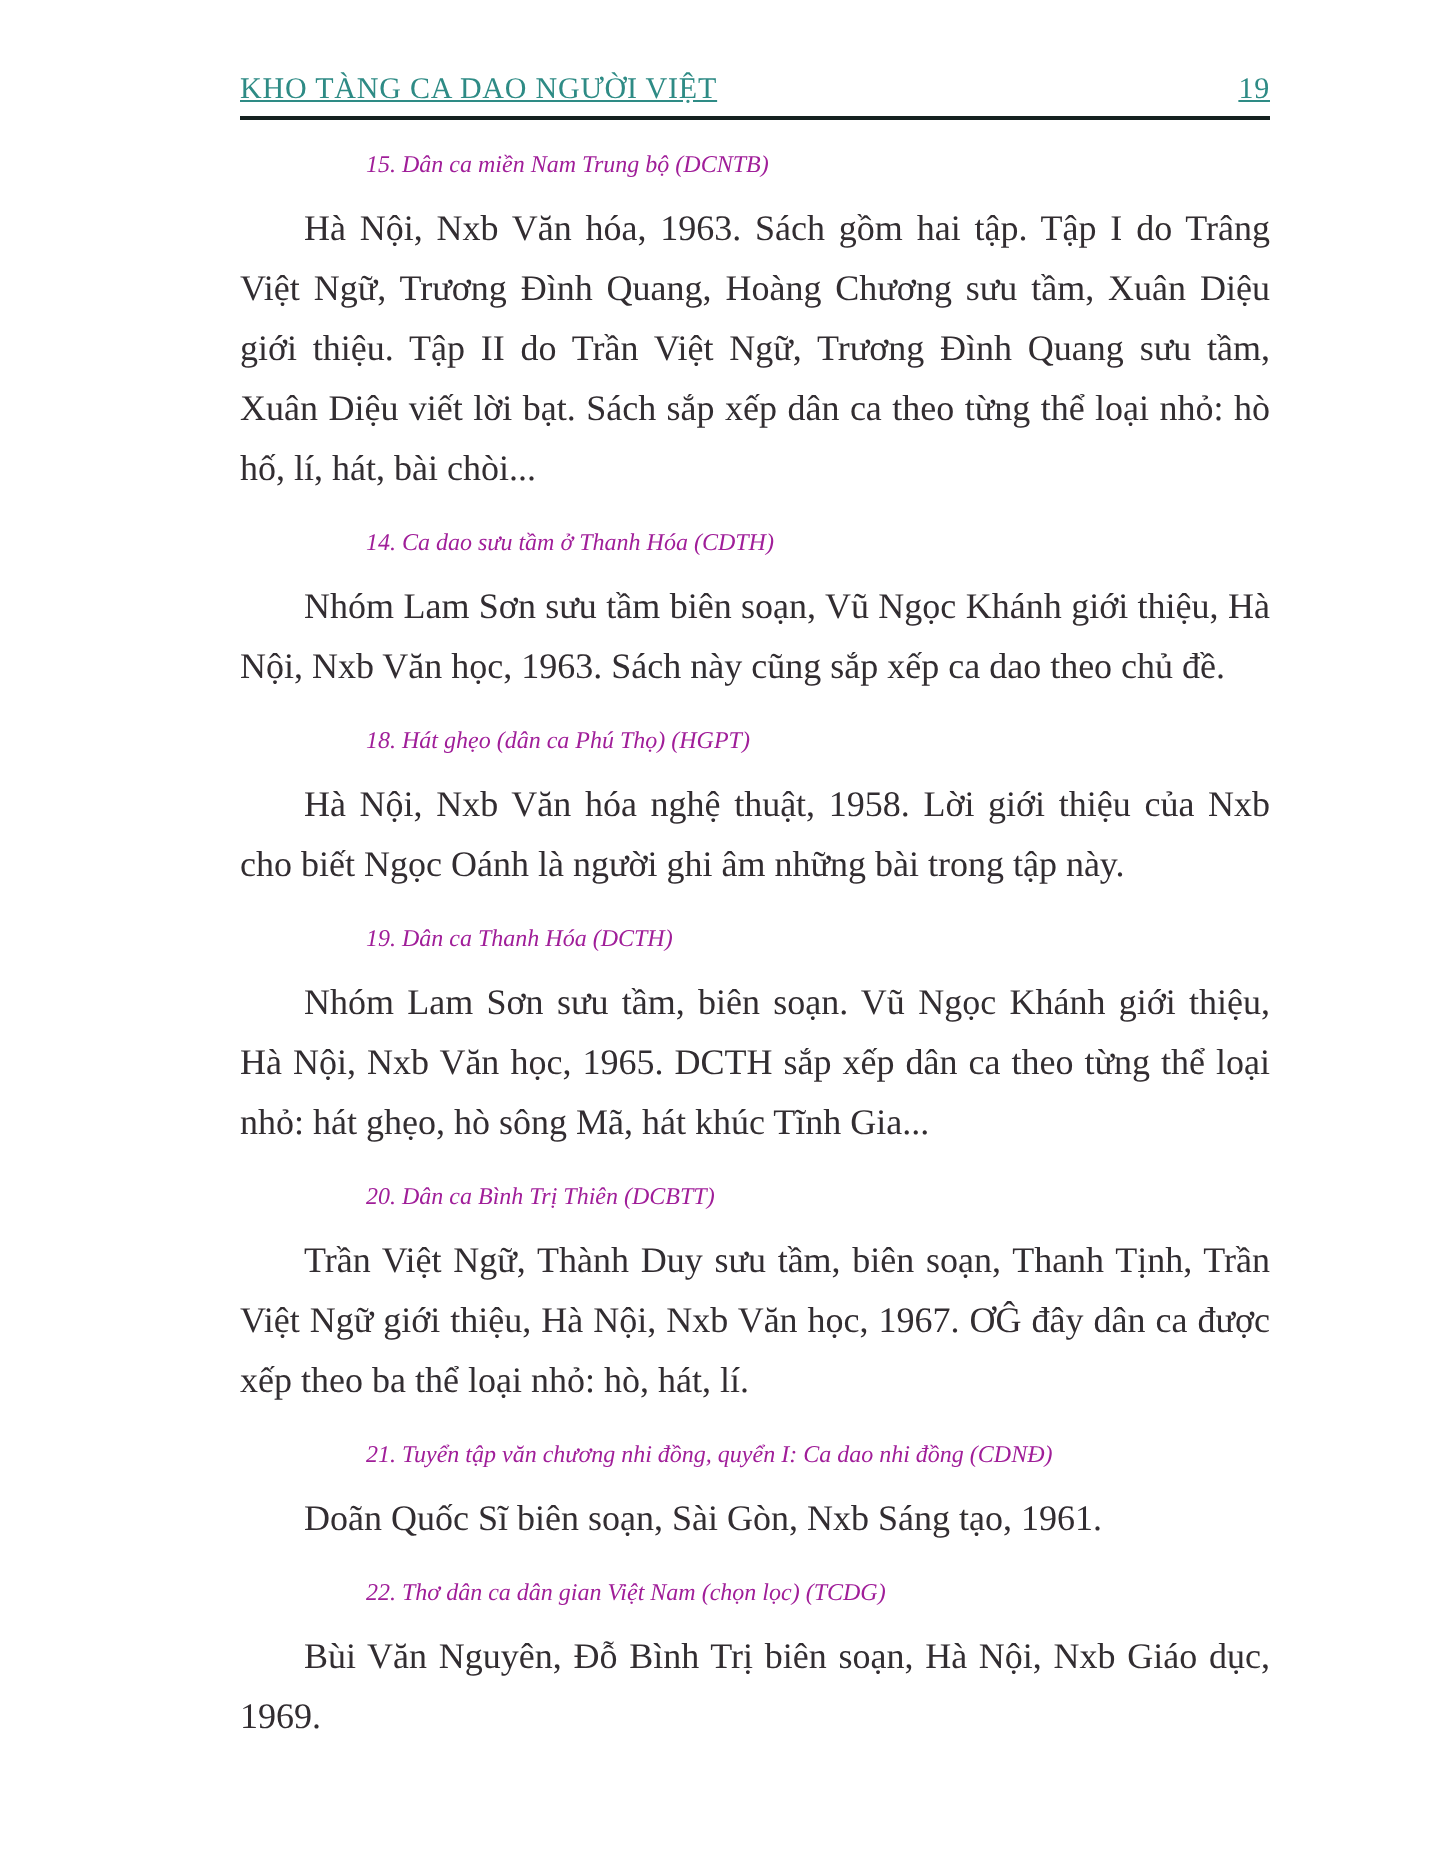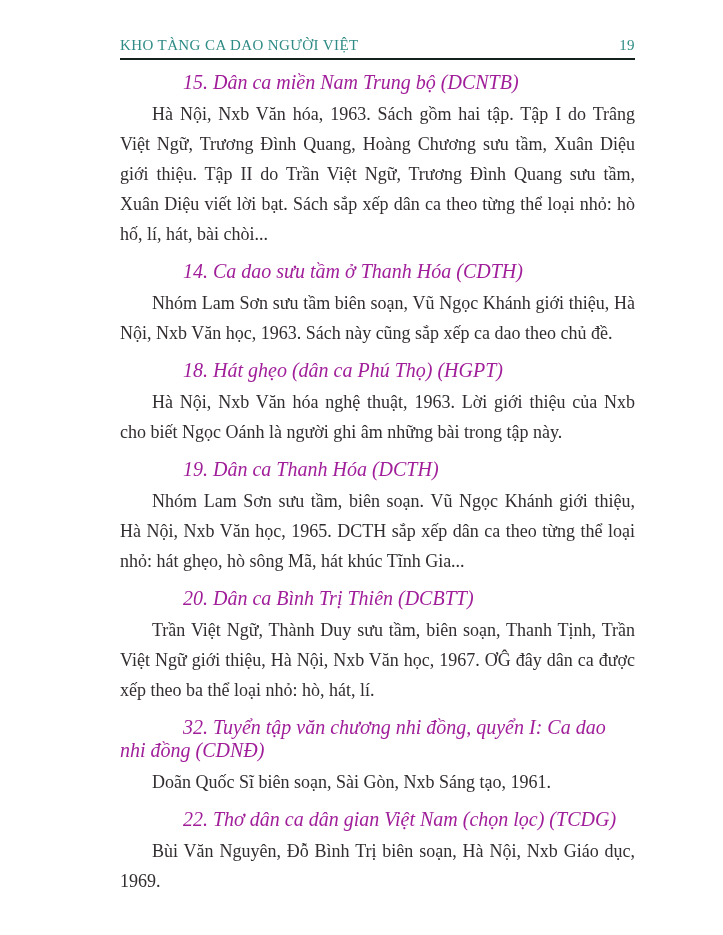--- a/index.html
+++ b/index.html
@@ -21,33 +21,34 @@
     position: relative;
   }
   .header {
     display: flex;
     justify-content: space-between;
     align-items: flex-start;
     color: var(--teal);
     font-size: 15px;
     letter-spacing: 0.4px;
     line-height: 18px;
+    text-decoration: underline;
   }
   .header .title { font-variant: normal; }
   .rule {
     height: 0;
     border-bottom: 2px solid var(--rule);
     margin-top: 4px;
     margin-bottom: 10px;
   }
   .entry-heading {
     color: var(--purple);
     font-style: italic;
     font-weight: normal;
-    font-size: 20px;
+    font-size: 12px;
     line-height: 23px;
     margin: 11px 0 5px 0;
     text-indent: 63px;
   }
   .entry-body {
     color: var(--body);
     font-size: 18px;
     line-height: 30px;
     text-align: justify;
     text-indent: 32px;
@@ -75,35 +76,35 @@
     <section class="entry">
     </section>
 
     <section class="entry">
       <h2 class="entry-heading">14. Ca dao sưu tầm ở Thanh Hóa (CDTH)</h2>
       <p class="entry-body">Nhóm Lam Sơn sưu tầm biên soạn, Vũ Ngọc Khánh giới thiệu, Hà Nội, Nxb Văn học, 1963. Sách này cũng sắp xếp ca dao theo chủ đề.</p>
     </section>
 
     <section class="entry">
       <h2 class="entry-heading">18. Hát ghẹo (dân ca Phú Thọ) (HGPT)</h2>
-      <p class="entry-body">Hà Nội, Nxb Văn hóa nghệ thuật, 1963. Lời giới thiệu của Nxb cho biết Ngọc Oánh là người ghi âm những bài trong tập này.</p>
+      <p class="entry-body">Hà Nội, Nxb Văn hóa nghệ thuật, 1958. Lời giới thiệu của Nxb cho biết Ngọc Oánh là người ghi âm những bài trong tập này.</p>
     </section>
 
     <section class="entry">
       <h2 class="entry-heading">19. Dân ca Thanh Hóa (DCTH)</h2>
       <p class="entry-body">Nhóm Lam Sơn sưu tầm, biên soạn. Vũ Ngọc Khánh giới thiệu, Hà Nội, Nxb Văn học, 1965. DCTH sắp xếp dân ca theo từng thể loại nhỏ: hát ghẹo, hò sông Mã, hát khúc Tĩnh Gia...</p>
     </section>
 
     <section class="entry">
       <h2 class="entry-heading">20. Dân ca Bình Trị Thiên (DCBTT)</h2>
       <p class="entry-body">Trần Việt Ngữ, Thành Duy sưu tầm, biên soạn, Thanh Tịnh, Trần Việt Ngữ giới thiệu, Hà Nội, Nxb Văn học, 1967. ƠĜ đây dân ca được xếp theo ba thể loại nhỏ: hò, hát, lí.</p>
     </section>
 
     <section class="entry">
-      <h2 class="entry-heading">32. Tuyển tập văn chương nhi đồng, quyển I: Ca dao nhi đồng (CDNĐ)</h2>
+      <h2 class="entry-heading">21. Tuyển tập văn chương nhi đồng, quyển I: Ca dao nhi đồng (CDNĐ)</h2>
       <p class="entry-body">Doãn Quốc Sĩ biên soạn, Sài Gòn, Nxb Sáng tạo, 1961.</p>
     </section>
 
     <section class="entry">
       <h2 class="entry-heading">22. Thơ dân ca dân gian Việt Nam (chọn lọc) (TCDG)</h2>
       <p class="entry-body">Bùi Văn Nguyên, Đỗ Bình Trị biên soạn, Hà Nội, Nxb Giáo dục, 1969.</p>
     </section>
 
   </div>
 </div>

